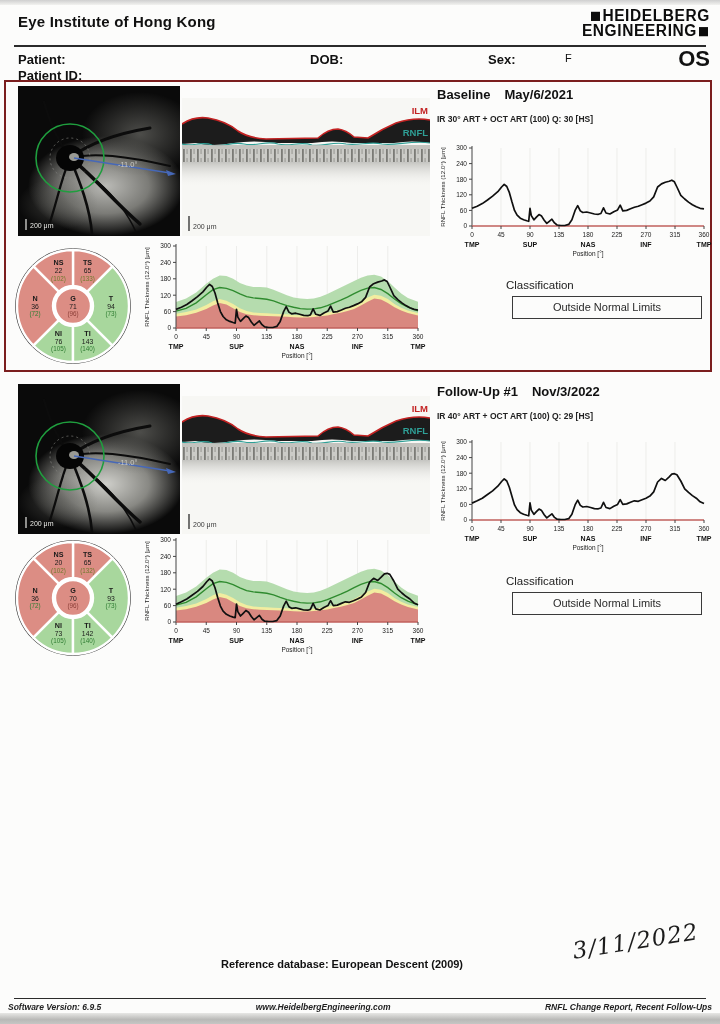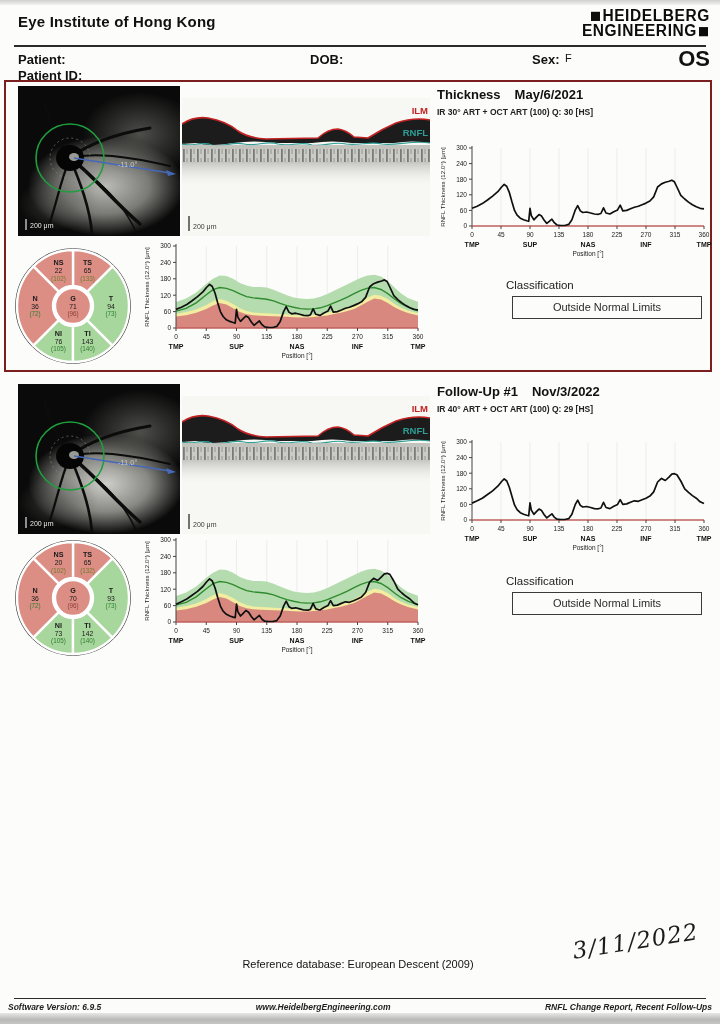--- a/index.html
+++ b/index.html
@@ -14,25 +14,25 @@
   .logo{right:10px;top:8px;text-align:right;line-height:15px;font-weight:800;
         font-size:15.5px;letter-spacing:.6px;color:#0c0c0c;transform:scaleY(1.02);}
   .logo .sq{display:inline-block;width:9px;height:9px;background:#0c0c0c;margin:0 2px;}
   .header-rule{left:14px;top:45px;width:692px;height:0;border-top:2px solid #2b2b2b;}
   .plabel{font-size:13px;font-weight:bold;}
   .pvalue{font-size:11px;}
   .laterality{right:10px;top:46px;font-size:22px;font-weight:bold;}
   .baseline-border{left:4px;top:80px;width:708px;height:292px;border:2.5px solid #7b1e1e;box-sizing:border-box;}
   .sec-title{font-size:13px;font-weight:bold;}
   .sec-date{font-size:13px;font-weight:bold;margin-left:14px;}
-  .sec-scaninfo{font-size:8.5px;font-weight:bold;color:#222;margin-top:4px;}
+  .sec-scaninfo{font-size:8.5px;font-weight:bold;color:#222;margin-top:11px;}
   .cls-label{width:200px;text-align:left;font-size:11.5px;color:#222;}
   .cls-box{width:188px;height:21px;border:1.5px solid #3a3a3a;text-align:center;
         line-height:21px;font-size:11px;color:#2a2a2a;}
-  .footer-ref{left:0;top:958px;width:684px;text-align:center;font-size:11px;font-weight:normal;padding-left:16px;}
+  .footer-ref{left:0;top:958px;width:684px;text-align:center;font-size:11px;font-weight:bold;}
   .unit-name{left:16px;top:974px;font-size:15.5px;font-weight:bold;}
   .footer-rule{left:14px;top:998px;width:692px;height:0;border-top:1.5px solid #2b2b2b;}
   .footer-row{left:0;top:1002px;width:720px;display:flex;justify-content:space-between;
         padding:0 8px;box-sizing:border-box;font-size:8.5px;font-weight:bold;font-style:italic;color:#222;}
   .handwritten{left:572px;top:928px;font-family:"DejaVu Serif",serif;font-style:italic;
         font-size:23px;color:#1c1c1c;transform:rotate(-9deg);letter-spacing:1px;}
   svg text{font-family:"Liberation Sans",sans-serif;}
 </style>
 </head>
 <body>
@@ -42,29 +42,29 @@
 
   <div class="abs logo">
     <div><span class="sq"></span><span>HEIDELBERG</span></div>
     <div><span>ENGINEERING</span><span class="sq"></span></div>
   </div>
   <div class="abs clinic">Eye Institute of Hong Kong</div>
   <div class="abs header-rule"></div>
 
   <div class="abs plabel" style="left:18px;top:52px">Patient:</div>
   <div class="abs plabel" style="left:310px;top:52px">DOB:</div>
-  <div class="abs plabel" style="left:532px;top:52px">Sex:</div>
+  <div class="abs plabel" style="left:488px;top:52px">Sex:</div>
   <div class="abs pvalue" style="left:565px;top:52px">F</div>
   <div class="abs plabel" style="left:18px;top:68px">Patient ID:</div>
   <div class="abs laterality">OS</div>
 
   <div class="abs baseline-border"></div>
 
   <div class="abs" style="left:437px;top:85px">
-    <span class="sec-title">Thickness</span><span class="sec-date">May/6/2021</span>
+    <span class="sec-title">Baseline</span><span class="sec-date">May/6/2021</span>
     <div class="sec-scaninfo">IR 30° ART + OCT ART (100) Q: 30 [HS]</div>
   </div>
 
   <div class="abs" style="left:18px;top:86px"><svg width="162" height="150" viewBox="0 0 162 150">
         <defs>
           <radialGradient id="fg0a" cx="50%" cy="50%" r="50%">
             <stop offset="0%" stop-color="#d9d9d4"></stop>
             <stop offset="55%" stop-color="#8f8f8a"></stop>
             <stop offset="100%" stop-color="#8f8f8a" stop-opacity="0"></stop>
           </radialGradient>

